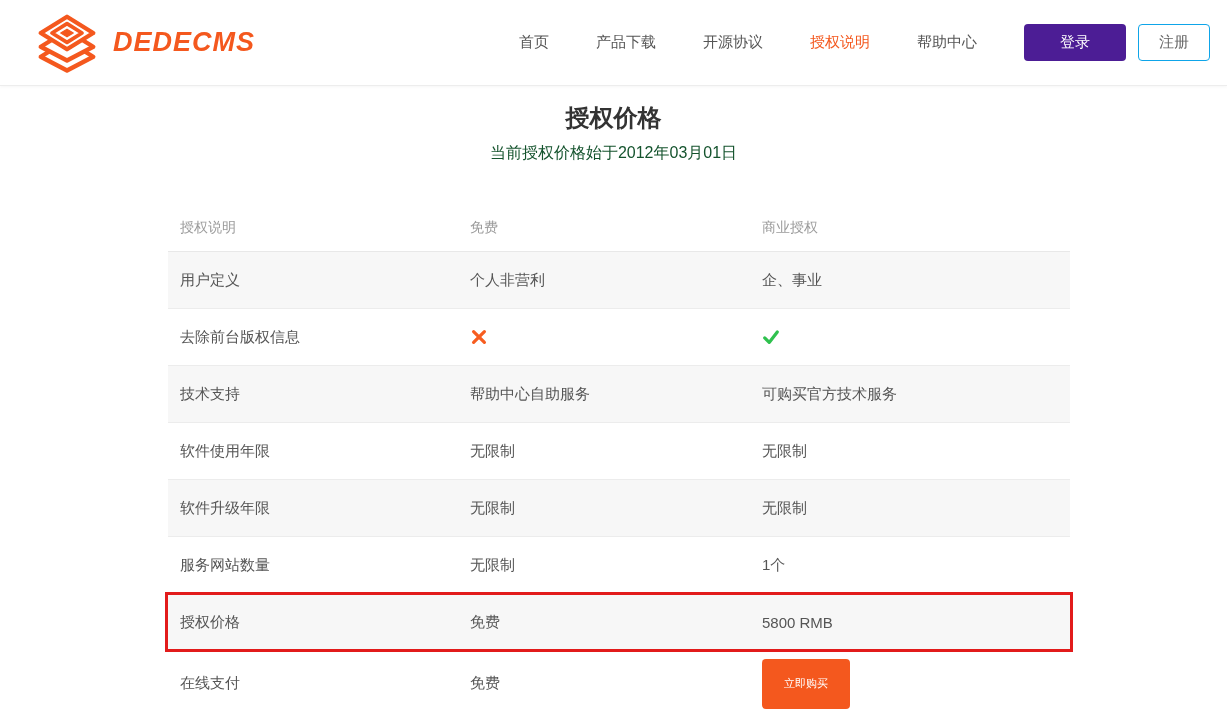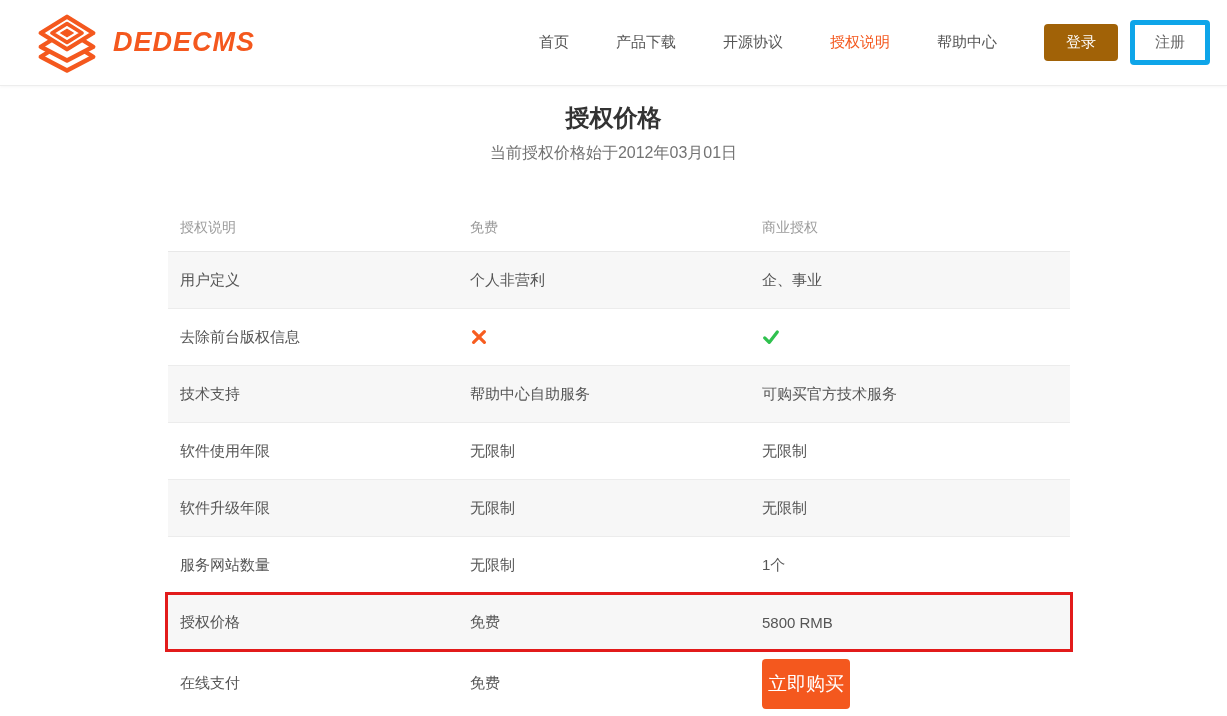--- a/index.html
+++ b/index.html
@@ -11,30 +11,30 @@
     padding: 0 17px 0 35px; background: #fff;
     border-bottom: 1px solid #ededed; box-shadow: 0 1px 3px rgba(0,0,0,0.04); gap: 48px; }
   .logo { display: flex; align-items: center; gap: 14px; cursor: pointer; }
   .logo-mark { width: 64px; height: 60px; }
   .logo-text { font-size: 27px; font-weight: 800; font-style: italic;
     color: #f4581e; letter-spacing: 1px; }
 
   .nav { margin-left: auto; display: flex; align-items: center; }
   .nav-item { font-size: 15px; color: #555; margin-right: 47px; cursor: pointer; }
   .nav-item.active { color: #f4581e; }
-  .btn-login { background: #a16207; color: #fff; font-size: 15px;
-    border: none; border-radius: 4px; padding: 9px 22px; cursor: pointer; }
+  .btn-login { background: #4c1d95; color: #fff; font-size: 15px;
+    border: none; border-radius: 4px; padding: 9px 36px; cursor: pointer; }
   .btn-register { background: #fff; color: #666; font-size: 15px;
-    border: 5px solid #0ea5e9; border-radius: 4px; padding: 8px 20px;
+    border: 1px solid #0ea5e9; border-radius: 4px; padding: 8px 20px;
     margin-left: 12px; cursor: pointer; }
 
   
   .title-block { text-align: center; padding-top: 16px; }
   .page-title { font-size: 24px; font-weight: bold; color: #333; }
-  .page-subtitle { font-size: 16px; color: #737373; margin-top: 9px; }
+  .page-subtitle { font-size: 16px; color: #14532d; margin-top: 9px; }
 
   
   .price-table { width: 902px; margin: 40px 0 0 168px; }
   .trow { display: flex; align-items: center; height: 57px;
     border-bottom: 1px solid #ececec; background: #fff; }
   .trow.shaded { background: #f7f7f7; }
   .trow.head { height: 48px; border-bottom: 1px solid #e8e8e8; background: #fff; }
   .trow.last { height: 65px; border-bottom: none; }
 
   .cell { padding-left: 12px; font-size: 15px; color: #555; }
@@ -42,21 +42,21 @@
   .c2 { width: 292px; }
   .c3 { flex: 1; }
   .head .cell { font-size: 14px; color: #9b9b9b; }
 
   .trow.hl { position: relative; }
   .trow.hl::after { content: ""; position: absolute; inset: -2px -3px;
     border: 3px solid #e21b1b; pointer-events: none; }
 
   .mark-icon { width: 18px; height: 18px; display: block; }
 
-  .btn-buy { background: #f4581e; color: #fff; font-size: 19px;
+  .btn-buy { background: #f4581e; color: #fff; font-size: 11px;
     border: none; border-radius: 4px; width: 88px; height: 50px;
     cursor: pointer; }
 </style>
 </head>
 <body>
 
 <div class="header">
   <div class="logo">
     <svg class="logo-mark" viewBox="0 0 100 96" fill="none">
       <polygon points="50,44 92,70 50,92 8,70" fill="#fff" stroke="#f4581e" stroke-width="7" stroke-linejoin="round"></polygon>

